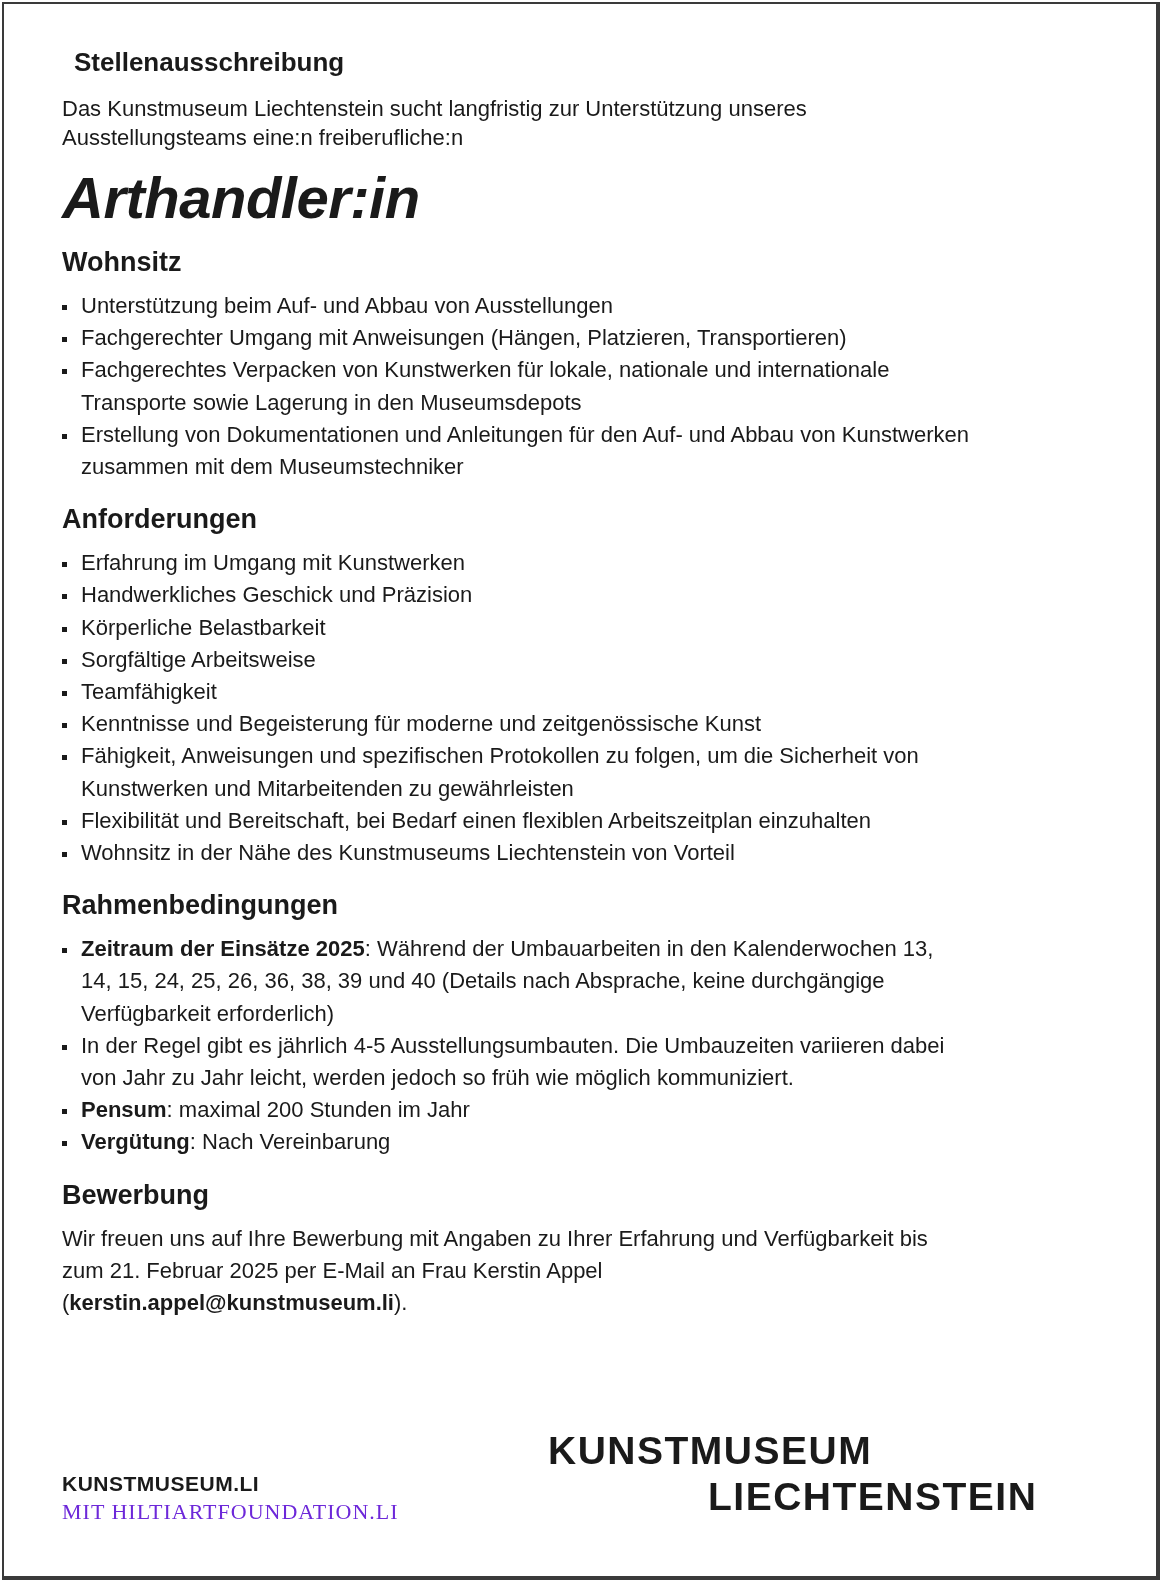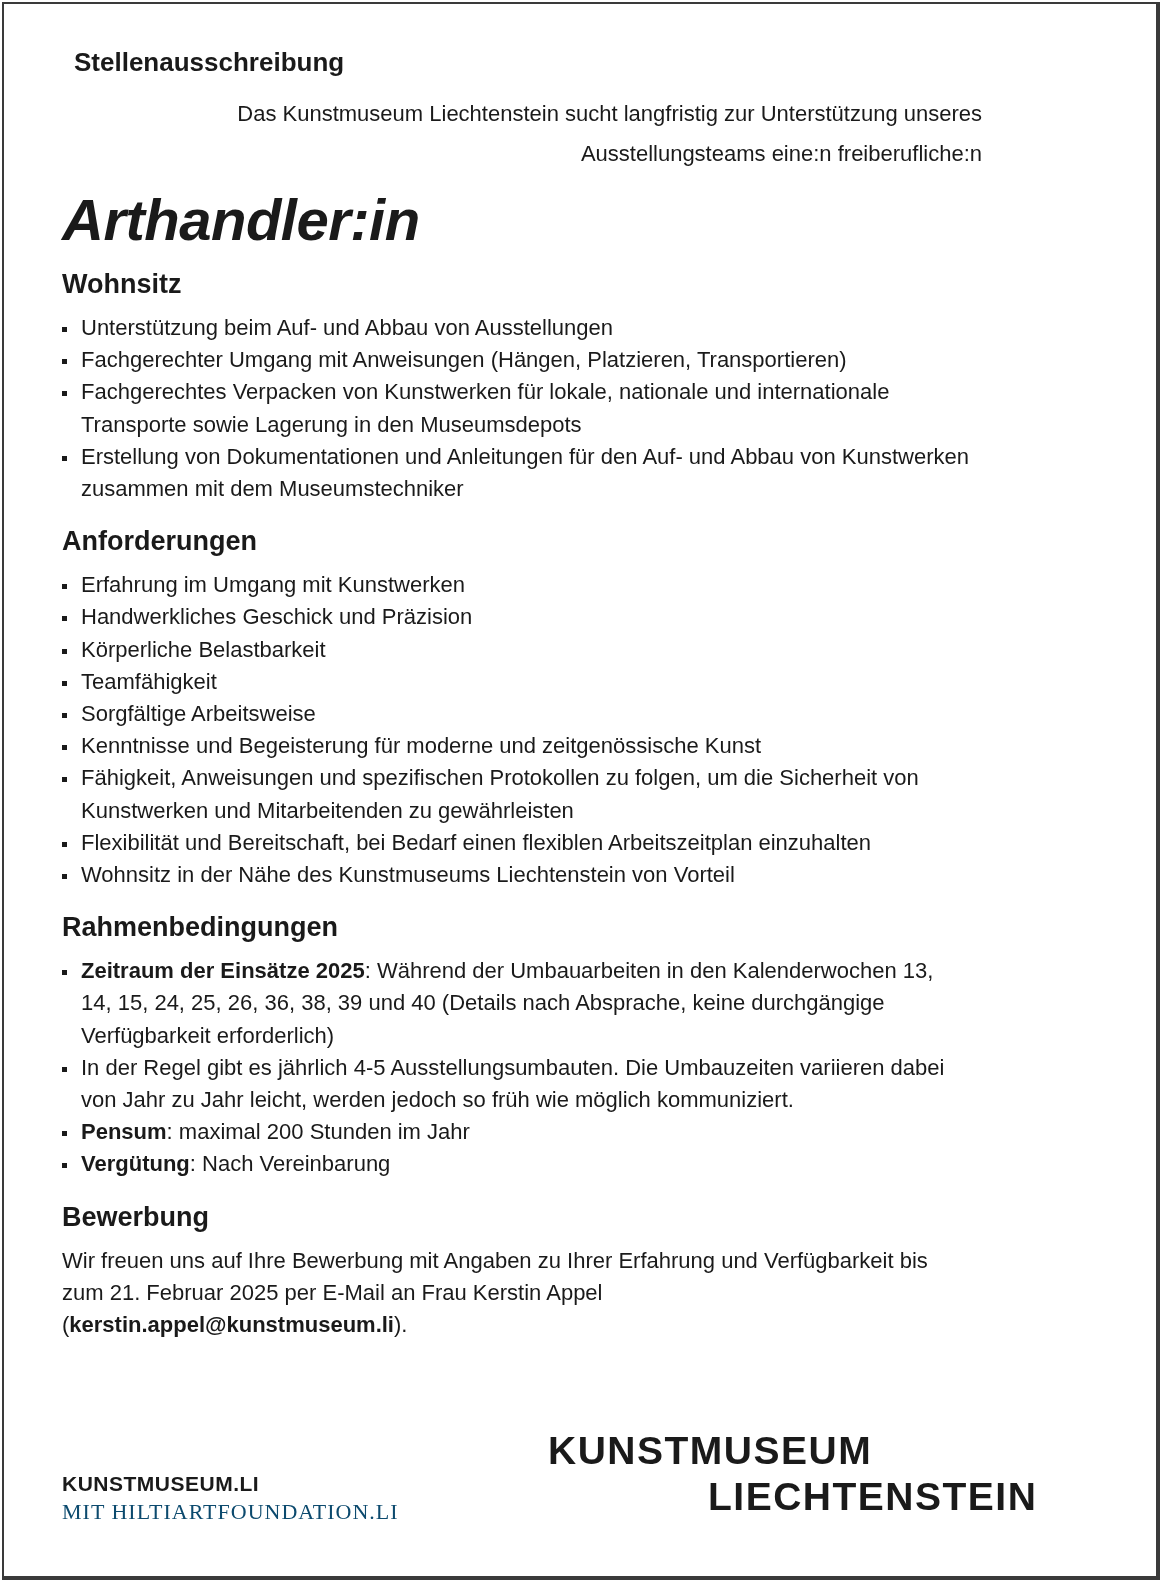--- a/index.html
+++ b/index.html
@@ -2,33 +2,33 @@
 <html><head>
 <meta charset="utf-8">
 <style>
   html, body { margin: 0; padding: 0; background: #ffffff; }
   body { width: 1168px; height: 1587px; position: relative; overflow: hidden;
          font-family: "Liberation Sans", "DejaVu Sans", sans-serif; color: #1a1a1a; }
   .frame { position: absolute; left: 2px; top: 2px; width: 1158px; height: 1578px;
            border: 2px solid #3a3a3a; border-right-width: 4px; border-bottom-width: 4px; box-sizing: border-box; }
   .content { position: absolute; left: 62px; top: 30px; width: 1000px; }
   .kicker { font-size: 26px; font-weight: bold; margin: 12px; line-height: 40px; }
-  .intro { font-size: 22px; line-height: 40px; margin: 10px 0 0 0; text-align: right; }
+  .intro { font-size: 22px; line-height: 29px; margin: 10px 0 0 0; }
   .title { font-size: 58px; font-weight: bold; margin: 8px 0 0 0; line-height: 76px; letter-spacing: -0.5px; font-style: italic; }
   .h2 { font-size: 27px; font-weight: bold; margin: 0; line-height: 40px; }
   .sec-aufgaben { margin-top: 6px; }
   .sec { margin-top: 16px; }
   ul { list-style: none; margin: 8px 0 0 0; padding: 0; }
   li { position: relative; padding-left: 19px; font-size: 22px; line-height: 32.2px; }
   li::before { content: ""; position: absolute; left: 0; top: 15px; width: 5px; height: 5px; background: #1a1a1a; }
   b { font-weight: bold; }
   .para { font-size: 22px; line-height: 32.2px; margin: 8px 0 0 0; }
   .footer-left { position: absolute; left: 62px; top: 1470px; }
   .site { font-size: 21px; font-weight: bold; letter-spacing: 0.5px; line-height: 28px; }
-  .foundation { font-family: "Liberation Serif", "DejaVu Serif", serif; font-size: 22px; letter-spacing: 1px; line-height: 28px; color: #0c4a6e; }
+  .foundation { font-family: "Liberation Serif", "DejaVu Serif", serif; font-size: 22px; letter-spacing: 1px; line-height: 28px; color: #6d28d9; }
   .logo { position: absolute; left: 548px; top: 1428px; font-weight: bold; font-size: 39px; letter-spacing: 1.5px; line-height: 46px; }
   .logo .l2 { margin-left: 160px; }
 </style>
 </head>
 <body>
 
 <div class="frame"></div>
 
 <div class="content">
   <h3 class="kicker">Stellenausschreibung</h3>
@@ -44,22 +44,22 @@
       <li>Erstellung von Dokumentationen und Anleitungen für den Auf- und Abbau von Kunstwerken zusammen mit dem Museumstechniker</li>
     </ul>
   </section>
 
   <section class="sec">
     <h2 class="h2">Anforderungen</h2>
     <ul style="width:880px">
       <li>Erfahrung im Umgang mit Kunstwerken</li>
       <li>Handwerkliches Geschick und Präzision</li>
       <li>Körperliche Belastbarkeit</li>
+      <li>Sorgfältige Arbeitsweise</li>
       <li>Teamfähigkeit</li>
-      <li>Sorgfältige Arbeitsweise</li>
       <li>Kenntnisse und Begeisterung für moderne und zeitgenössische Kunst</li>
       <li>Fähigkeit, Anweisungen und spezifischen Protokollen zu folgen, um die Sicherheit von Kunstwerken und Mitarbeitenden zu gewährleisten</li>
       <li>Flexibilität und Bereitschaft, bei Bedarf einen flexiblen Arbeitszeitplan einzuhalten</li>
       <li>Wohnsitz in der Nähe des Kunstmuseums Liechtenstein von Vorteil</li>
     </ul>
   </section>
 
   <section class="sec">
     <h2 class="h2">Rahmenbedingungen</h2>
     <ul style="width:900px">

